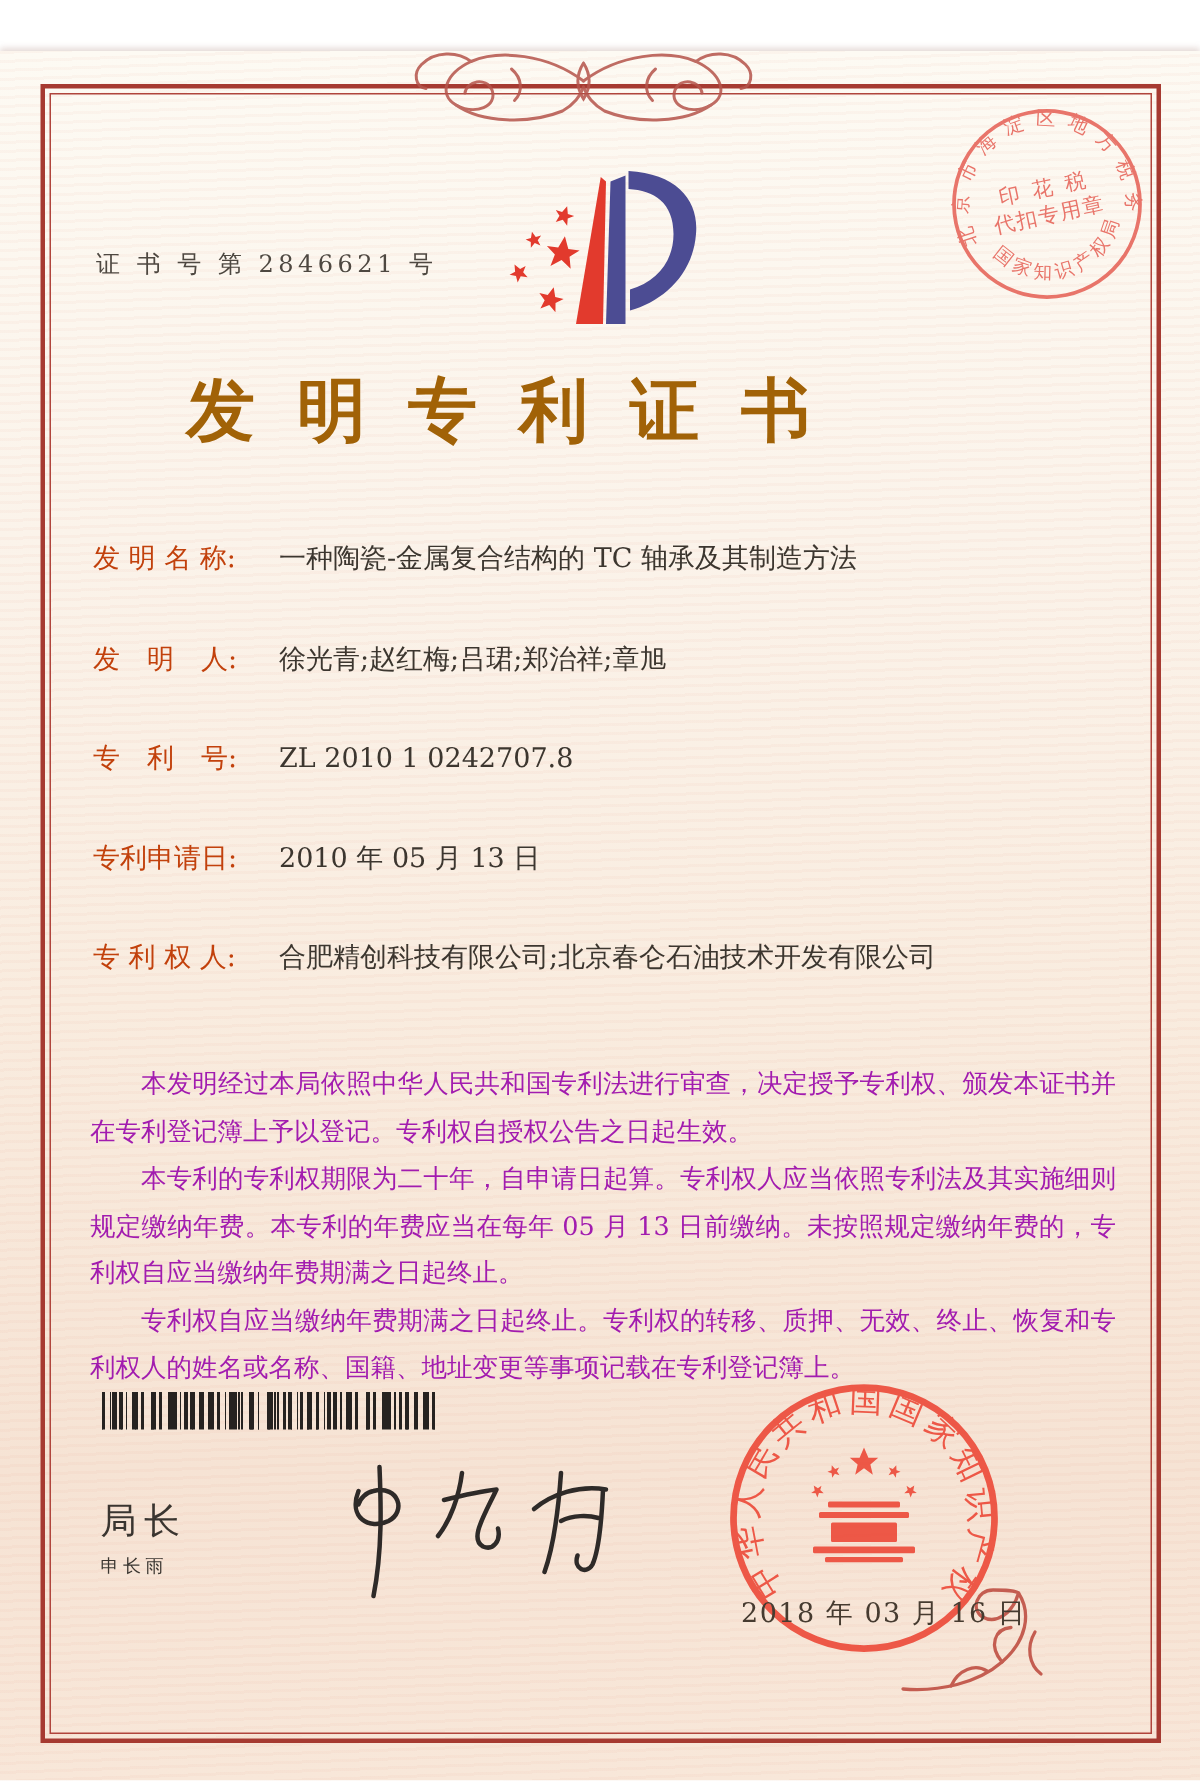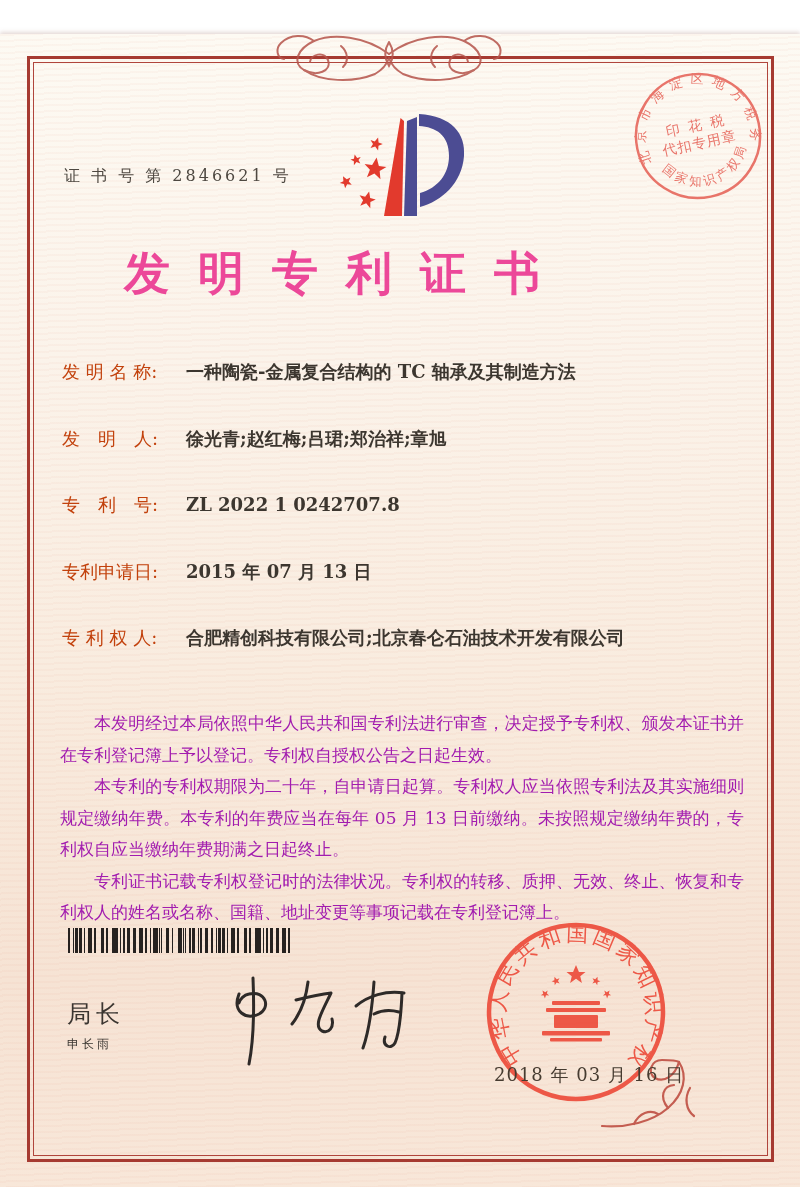--- a/index.html
+++ b/index.html
@@ -11,25 +11,25 @@
            repeating-linear-gradient(178deg, rgba(224,136,114,0.055) 0 2px, rgba(255,255,255,0) 2px 6px),
            linear-gradient(180deg,#fdfaf3 0%,#fbf3ea 28%,#f9ecdf 55%,#f6e3d4 82%,#f8e7d9 100%);
          box-shadow:0 -2px 4px rgba(180,150,140,.35);}
   
   .frame{position:absolute;left:27px;top:56px;width:741px;height:1100px;
          border:3px solid #a63a31;}
   .frame-in{position:absolute;inset:3px;border:1px solid #b0453c;}
   .abs{position:absolute;}
   .cert-no{left:64px;top:133px;font-size:16px;letter-spacing:3px;color:#4e4841;margin-top:33px;}
   .title{left:0;top:243px;width:664px;text-align:center;font-size:46px;font-weight:600;
-         letter-spacing:28px;text-indent:28px;color:#ec4899;}
+         letter-spacing:28px;text-indent:28px;color:#a16207;}
   .fields{left:62px;top:360px;width:690px;font-size:18px;}
   .frow{margin-bottom:42.5px;white-space:nowrap;}
   .flabel{display:inline-block;min-width:118px;color:#c2410c;}
-  .fvalue{margin-left:6px;color:#3c362f;font-weight:bold;}
+  .fvalue{margin-left:6px;color:#3c362f;}
   .paras{left:60px;top:708px;width:684px;font-size:17px;line-height:31.5px;
          text-align:justify;color:#a21caf;}
   .paras p{margin:0;text-indent:2em;}
   .barcode{left:68px;top:928px;width:223px;height:25px;
     background:
       repeating-linear-gradient(90deg,#262220 0 2px,rgba(0,0,0,0) 2px 5px,#262220 5px 6px,rgba(0,0,0,0) 6px 11px),
       repeating-linear-gradient(90deg,#262220 0 1px,rgba(0,0,0,0) 1px 7px,#262220 7px 10px,rgba(0,0,0,0) 10px 13px);}
   .signer-role{left:67px;top:998px;font-size:24px;letter-spacing:5px;color:#3a3530;
                font-family:"DejaVu Sans","Liberation Sans",sans-serif;}
   .signer-name{left:67px;top:1036px;font-size:12px;letter-spacing:3px;color:#3a3530;
@@ -119,34 +119,34 @@
   <div class="abs title">发明专利证书</div>
 
   <div class="abs fields">
     <div class="frow">
       <span class="flabel">发 明 名 称:</span><span class="fvalue">一种陶瓷-金属复合结构的 TC 轴承及其制造方法</span>
     </div>
     <div class="frow">
       <span class="flabel">发　明　人:</span><span class="fvalue">徐光青;赵红梅;吕珺;郑治祥;章旭</span>
     </div>
     <div class="frow">
-      <span class="flabel">专　利　号:</span><span class="fvalue">ZL 2022 1 0242707.8</span>
+      <span class="flabel">专　利　号:</span><span class="fvalue">ZL 2010 1 0242707.8</span>
     </div>
     <div class="frow">
-      <span class="flabel">专利申请日:</span><span class="fvalue">2015 年 07 月 13 日</span>
+      <span class="flabel">专利申请日:</span><span class="fvalue">2010 年 05 月 13 日</span>
     </div>
     <div class="frow">
       <span class="flabel">专 利 权 人:</span><span class="fvalue">合肥精创科技有限公司;北京春仑石油技术开发有限公司</span>
     </div>
   </div>
 
   <div class="abs paras">
     <p>本发明经过本局依照中华人民共和国专利法进行审查，决定授予专利权、颁发本证书并在专利登记簿上予以登记。专利权自授权公告之日起生效。</p>
     <p>本专利的专利权期限为二十年，自申请日起算。专利权人应当依照专利法及其实施细则规定缴纳年费。本专利的年费应当在每年 05 月 13 日前缴纳。未按照规定缴纳年费的，专利权自应当缴纳年费期满之日起终止。</p>
-    <p>专利证书记载专利权登记时的法律状况。专利权的转移、质押、无效、终止、恢复和专利权人的姓名或名称、国籍、地址变更等事项记载在专利登记簿上。</p>
+    <p>专利权自应当缴纳年费期满之日起终止。专利权的转移、质押、无效、终止、恢复和专利权人的姓名或名称、国籍、地址变更等事项记载在专利登记簿上。</p>
   </div>
 
   <div class="abs barcode"></div>
 
   <div class="abs signer-role">局长</div>
   <div class="abs signer-name">申长雨</div>
 
   <svg class="abs sig-svg" width="220" height="100" viewBox="0 0 220 100">
     <g stroke="#2e2a28" stroke-width="3" fill="none" stroke-linecap="round" stroke-linejoin="round">
       <path d="M57 6 C58 30 59 62 53 92"></path>

